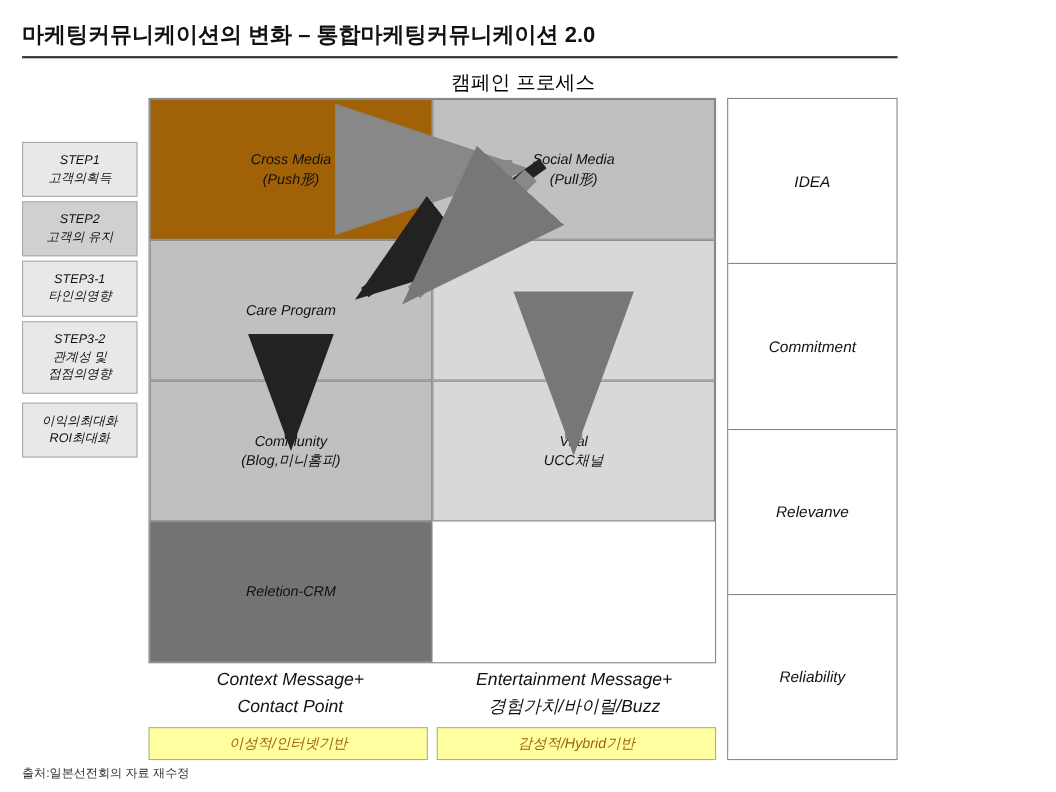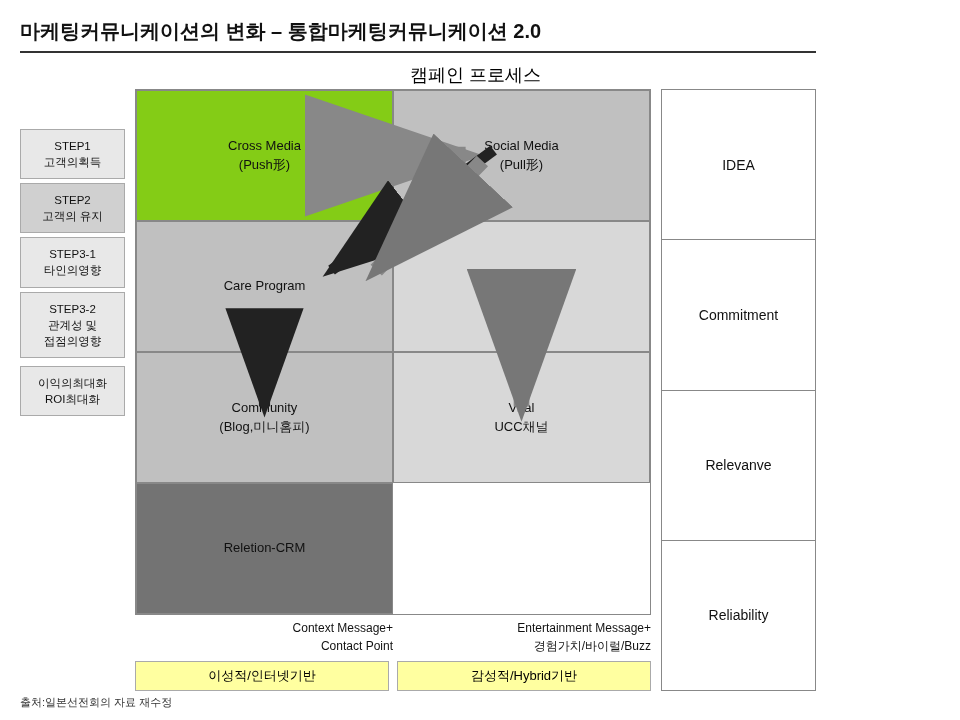--- a/index.html
+++ b/index.html
@@ -29,20 +29,21 @@
     .main-title {
       font-size: 20px;
       font-weight: bold;
       color: #111;
     }
 
     .content-area {
       display: flex;
       flex: 1;
       gap: 10px;
+      font-style: italic;
     }
 
     
     .steps-column {
       display: flex;
       flex-direction: column;
       width: 105px;
       gap: 4px;
       padding-top: 40px;
     }
@@ -89,40 +90,40 @@
     }
 
     .bottom-labels {
       display: grid;
       grid-template-columns: 1fr 1fr;
       gap: 0;
       margin-top: 4px;
     }
 
     .bottom-label {
-      text-align: right;
-      font-size: 12px;
+      text-align: center;
+      font-size: 16px;
       color: #111;
       line-height: 1.5;
     }
 
     .bottom-tags {
       display: grid;
       grid-template-columns: 1fr 1fr;
       gap: 8px;
       margin-top: 6px;
     }
 
     .bottom-tag {
       background: #ffffa0;
       border: 1px solid #aaa;
       text-align: center;
       font-size: 13px;
       padding: 5px 4px;
-      color: #000000;
+      color: #a16207;
     }
 
     
     .right-column {
       display: flex;
       flex-direction: column;
       width: 155px;
     }
 
     .right-boxes {
@@ -193,21 +194,21 @@
       </div>
       <div class="step-box bottom">
         <div>이익의최대화<br>ROI최대화</div>
       </div>
     </div>
 
     <div class="center-column">
 
       <div style="position:relative; flex:1; border:1px solid #888; display:grid; grid-template-columns:1fr 1fr; grid-template-rows:1fr 1fr 1fr 1fr;">
 
-        <div class="diagram-cell" style="background:#84cc16;">
+        <div class="diagram-cell" style="background:#a16207;">
           <span class="cell-text">Cross Media<br>(Push形)</span>
         </div>
         <div class="diagram-cell" style="background:#c0c0c0;">
           <span class="cell-text">Social Media<br>(Pull形)</span>
         </div>
 
         <div class="diagram-cell" style="background:#c0c0c0;">
           <span class="cell-text">Care Program</span>
         </div>
         <div class="diagram-cell" style="background:#d8d8d8;">

